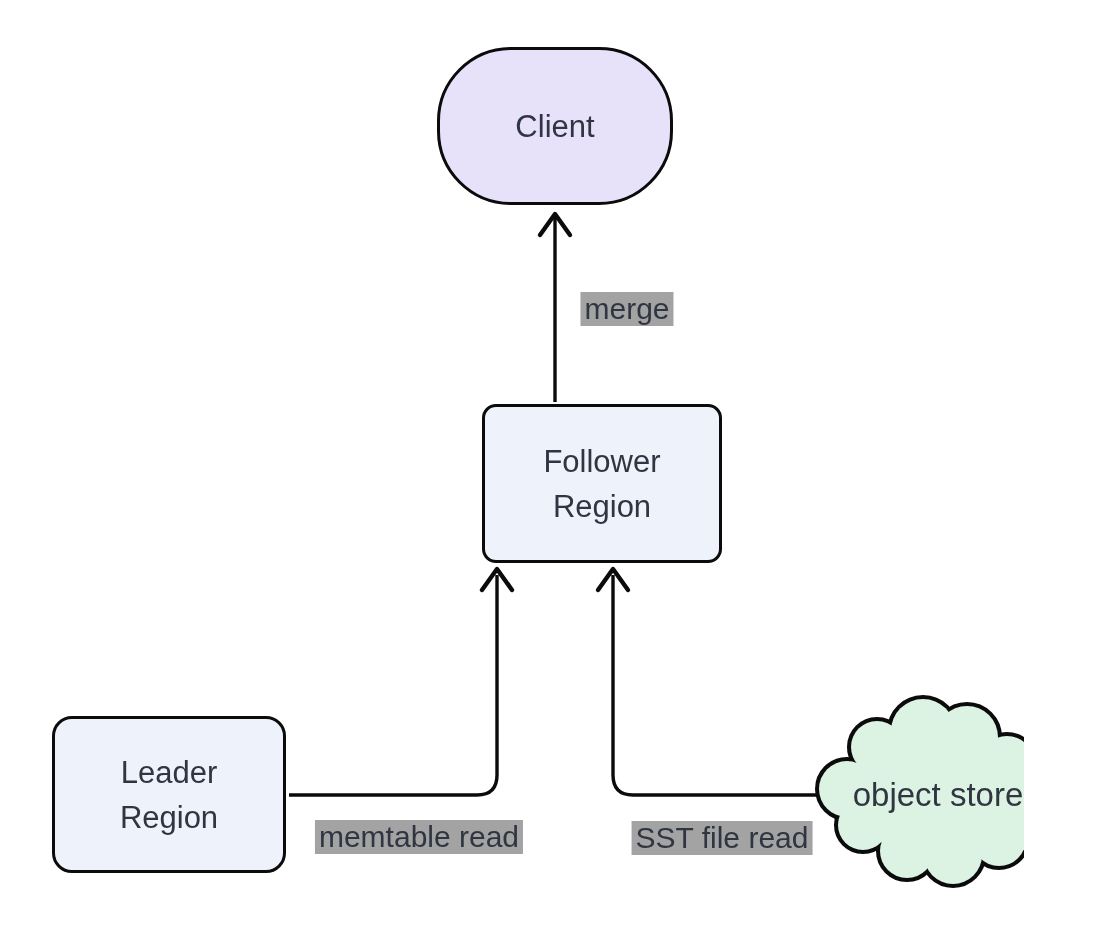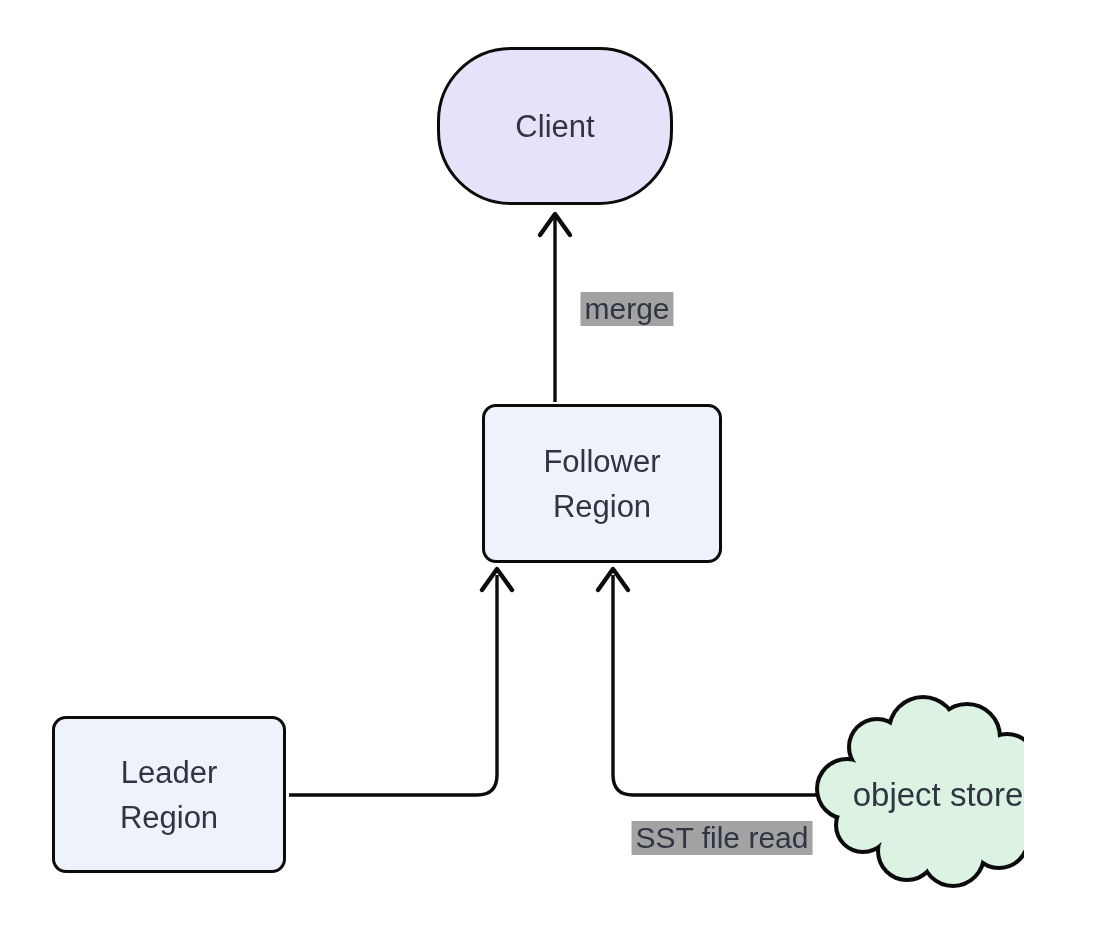--- a/index.html
+++ b/index.html
@@ -42,21 +42,21 @@
   }
   .node-follower {
     left: 435px; top: 404px;
     width: 240px; height: 159px;
     border-radius: 14px;
     margin-left: 47px;
   }
   .node-leader {
     left: 52px; top: 716px;
     width: 234px; height: 157px;
-    border-radius: 14px;
+    border-radius: 20px;
   }
   .node-label {
     max-width: 150px;
   }
   .cloud {
     position: absolute;
     left: 815px; top: 691px;
     width: 246px; height: 208px;
   }
   .cloud svg {
@@ -149,16 +149,17 @@
     </g>
     <g fill="none" stroke="#0b0b0b" stroke-width="4.4" stroke-linejoin="round" stroke-linecap="round">
       <path d="M 540 235 L 555 214 L 570 235"></path>
       <path d="M 482 590 L 497 569 L 512 590"></path>
       <path d="M 598 590 L 613 569 L 628 590"></path>
     </g>
   </svg>
 
   <div class="edge-label edge-label-merge">merge</div>
 
+  <div class="edge-label edge-label-memread">memtable read</div>
 
   <div class="edge-label edge-label-sstread">SST file read</div>
 
 </div>
 
 </body></html>

